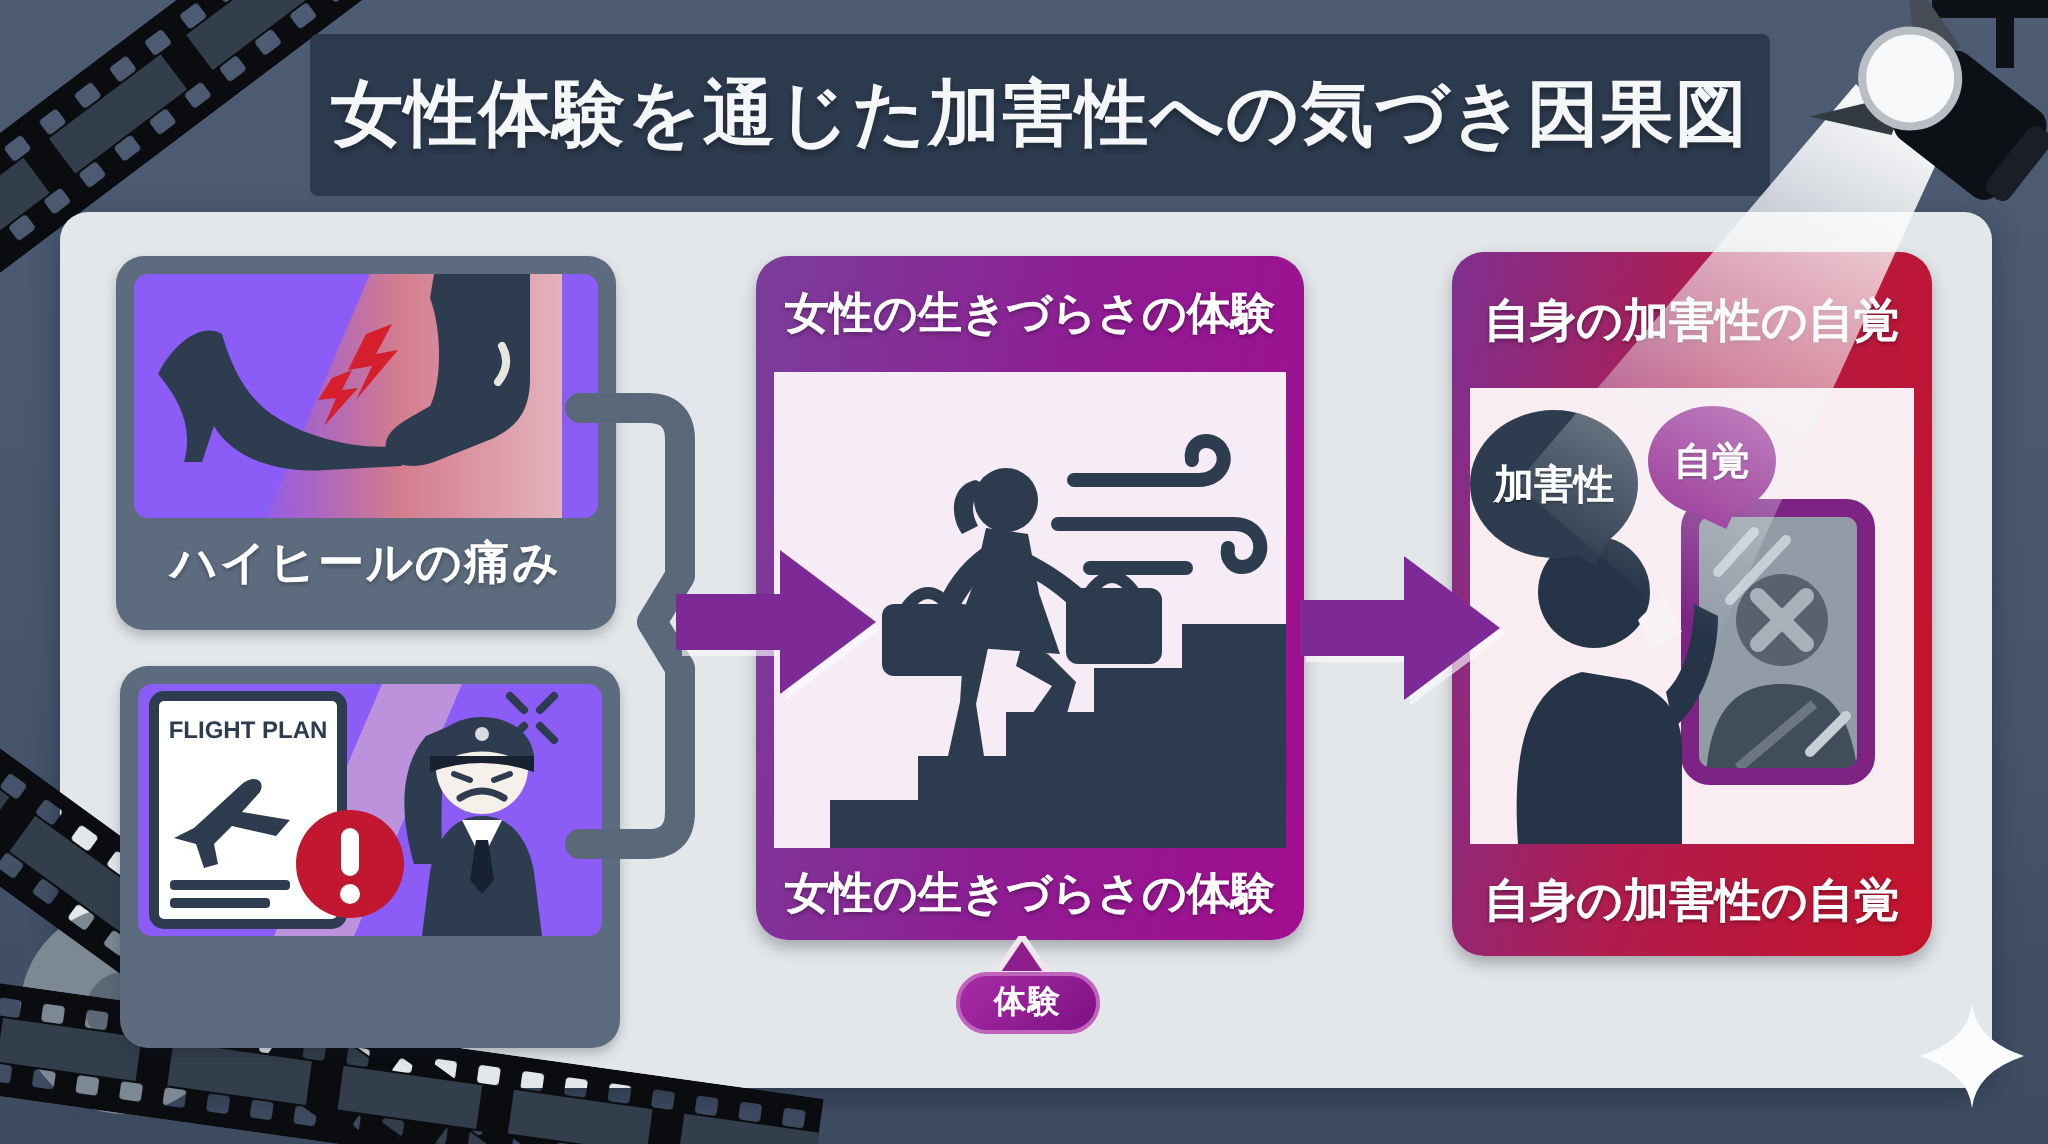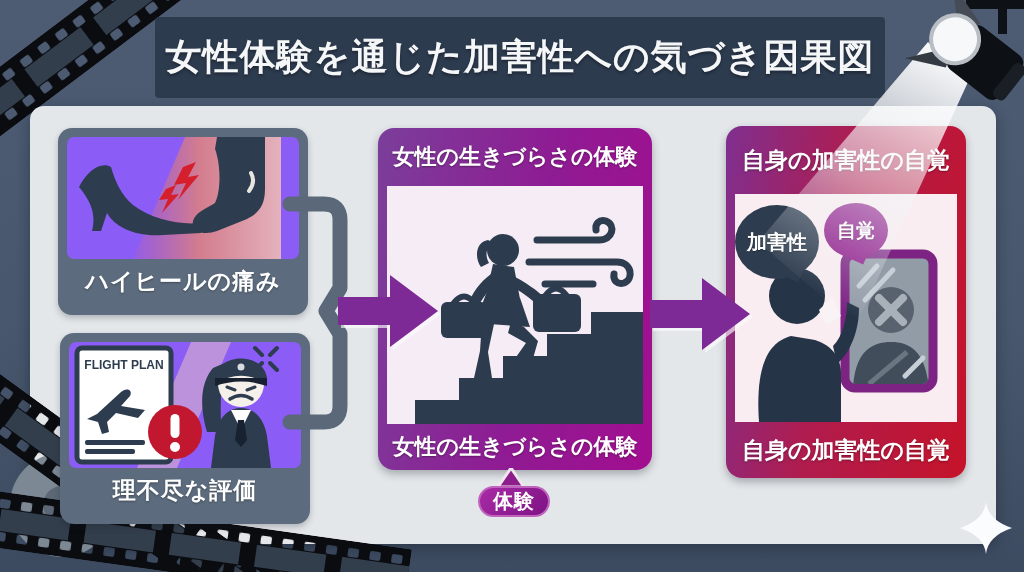--- a/index.html
+++ b/index.html
@@ -44,21 +44,21 @@
   .card-aw .foot{height:56px;font-size:23px;}
   .card-aw .body{flex:1;margin:0 9px;background:#f9edf1;overflow:hidden;position:relative;}
   
   .flow-arrow{z-index:4;filter:drop-shadow(3px 3px 0 rgba(250,250,252,.65));}
   
   .pill{
     left:478px;top:486px;width:72px;height:31px;border-radius:17px;z-index:4;
     background:linear-gradient(135deg,#a82ba6 0%,#7d1283 100%);
     border:2px solid #bf63bd;box-sizing:border-box;
     display:flex;align-items:center;justify-content:center;
-    color:#fff;font-weight:700;font-size:20px;letter-spacing:1px;
+    color:#fff;font-weight:700;font-size:16px;letter-spacing:1px;
   }
   
   .bubble{border-radius:50%;display:flex;align-items:center;justify-content:center;
     color:#fff;font-weight:700;z-index:5;text-shadow:0 1px 1px rgba(0,0,0,.3);}
   .bubble .tail{position:absolute;width:15px;height:15px;transform:rotate(25deg);}
   .b-dark{background:#2d3c4f;}
   .b-purple{background:#8e1b8b;}
   .nopt{pointer-events:none;}
 </style>
 </head>
@@ -173,21 +173,20 @@
           <polygon points="169,78 175,78 178,98 172,105 166,98" fill="#17212f"></polygon>
         </g>
         <g stroke="#2d3c4f" stroke-width="4" stroke-linecap="round">
           <path d="M186 6 L193 13"></path>
             <path d="M208 6 L201 13"></path>
           <path d="M186 28 L193 21"></path>
             <path d="M208 28 L201 21"></path>
         </g>
       </svg>
     </div>
-    <div class="label">理不尽な評価</div>
   </div>
 
   <svg class="abs nopt" style="left:282px;top:190px;z-index:3;" width="80" height="245" viewBox="0 0 80 245">
     <path d="M8 14 H42 Q58 14 58 30 V98 L44 121 L58 144 V216 Q58 232 42 232 H8" fill="none" stroke="#5a6879" stroke-width="15" stroke-linejoin="round" stroke-linecap="round"></path>
   </svg>
 
   <svg class="abs flow-arrow nopt" style="left:338px;top:271px;" width="102" height="80" viewBox="0 0 102 80">
     <polygon points="0,26 52,26 52,4 100,40 52,76 52,54 0,54" fill="#7d2996"></polygon>
   </svg>
 

